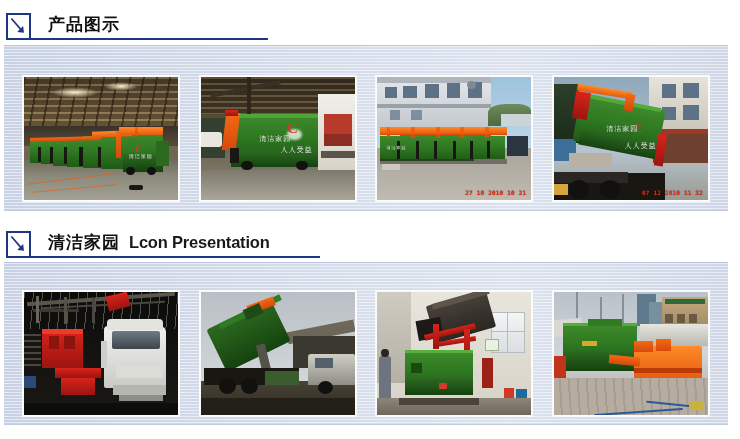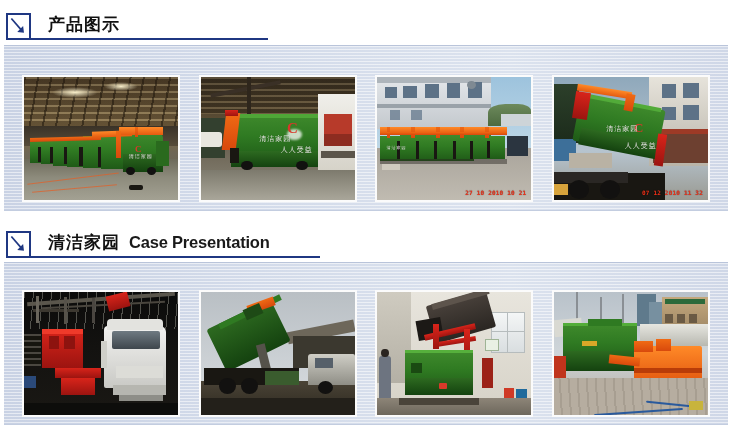--- a/index.html
+++ b/index.html
@@ -360,21 +360,21 @@
 
   <div class="section-header" style="top:224px; left:0; width:320px;">
     <div class="hdr-icon">
       <svg viewBox="0 0 25 27" width="21" height="23" style="left:0;top:0;">
         <line x1="4" y1="4" x2="17" y2="19" stroke="#1f3782" stroke-width="2"></line>
         <polygon points="19,21 11,20 18,13" fill="#1f3782"></polygon>
       </svg>
     </div>
     <div class="hdr-textwrap">
       <span class="hdr-cn">清洁家园</span>
-      <span class="hdr-en">Case Presentation</span>
+      <span class="hdr-en">Lcon Presentation</span>
     </div>
   </div>
 
   <div class="panel" style="top:262px; height:163px;">
     <div class="thumb-row" style="top:27px;">
 
       <div class="thumb">
         <div class="scene">
           <div class="sh darkfac"></div>
           <div class="sh truss" style="left:0;top:0;width:100%;height:30%;"></div>

